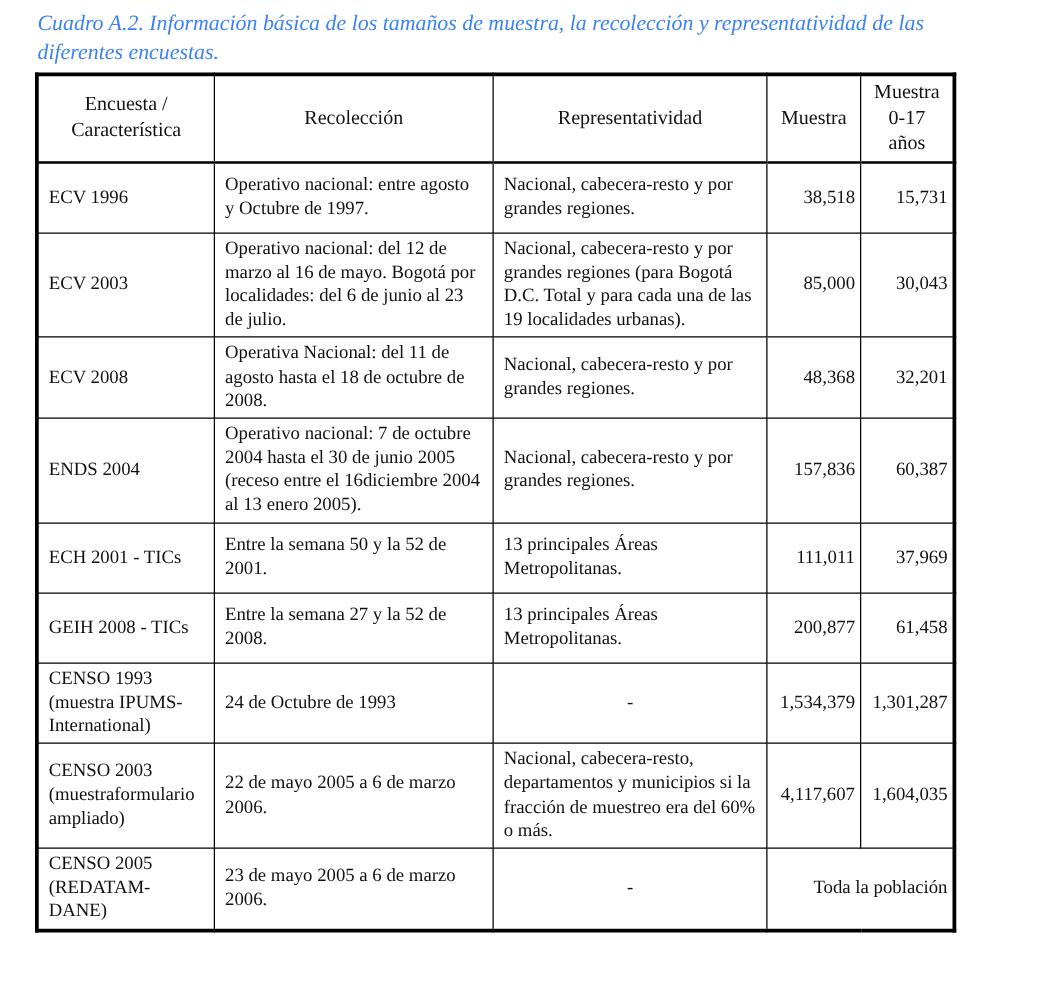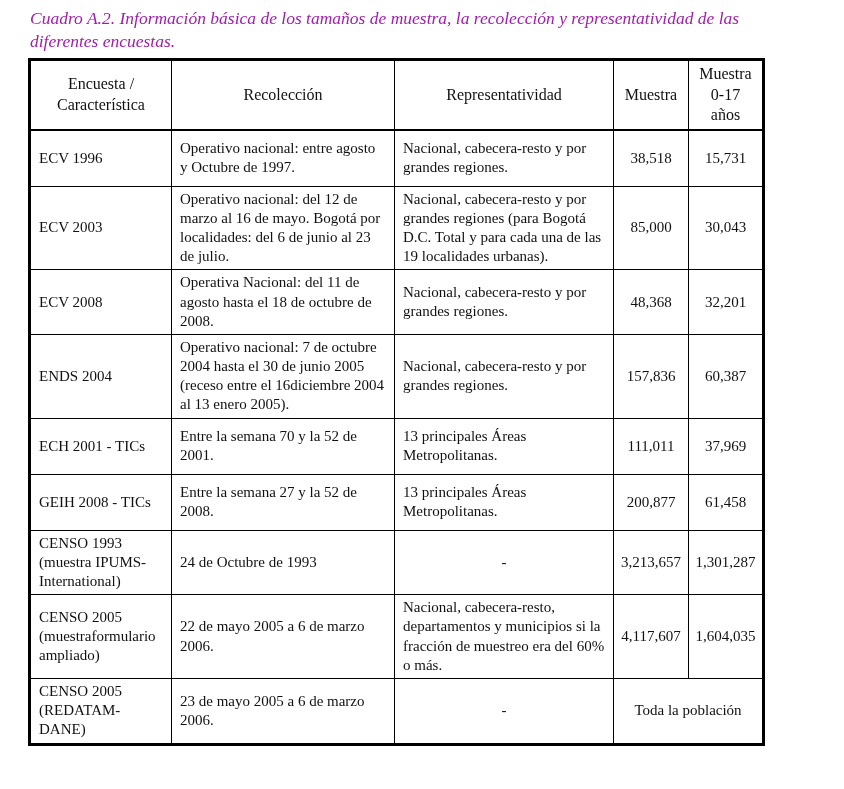--- a/index.html
+++ b/index.html
@@ -16,21 +16,21 @@
   }
   .page {
     padding: 7px 0 0 28px;
   }
   .caption {
     width: 742px;
     font-style: italic;
     font-size: 17.5px;
     line-height: 1.32;
     margin: 0 0 5px 2px;
-    color: #a21caf;
+    color: #3b82f6;
   }
   table.survey-table {
     border-collapse: collapse;
     width: 734px;
     table-layout: fixed;
     border: 3px solid #000;
   }
   .survey-table th,
   .survey-table td {
     border: 1px solid #000;
@@ -42,21 +42,21 @@
     word-wrap: break-word;
   }
   .survey-table thead th {
     text-align: center;
     font-weight: normal;
     font-size: 16px;
     border-bottom: 2px solid #000;
     height: 52px;
   }
   .survey-table .num {
-    text-align: center;
+    text-align: right;
     padding: 3px 4px;
   }
   .survey-table .center {
     text-align: center;
   }
   
   tr.h55  td { height: 49px; }
   tr.h73  td { height: 67px; }
   tr.h54  td { height: 48px; }
   tr.h50  td { height: 44px; }
@@ -112,41 +112,41 @@
       </tr>
       <tr class="h73">
         <td>ENDS 2004</td>
         <td>Operativo nacional: 7 de octubre 2004 hasta el 30 de junio 2005 (receso entre el 16diciembre 2004 al 13 enero 2005).</td>
         <td>Nacional, cabecera-resto y por grandes regiones.</td>
         <td class="num">157,836</td>
         <td class="num">60,387</td>
       </tr>
       <tr class="h55">
         <td>ECH 2001 - TICs</td>
-        <td>Entre la semana 70 y la 52 de 2001.</td>
+        <td>Entre la semana 50 y la 52 de 2001.</td>
         <td>13 principales Áreas Metropolitanas.</td>
         <td class="num">111,011</td>
         <td class="num">37,969</td>
       </tr>
       <tr class="h55">
         <td>GEIH 2008 - TICs</td>
         <td>Entre la semana 27 y la 52 de 2008.</td>
         <td>13 principales Áreas Metropolitanas.</td>
         <td class="num">200,877</td>
         <td class="num">61,458</td>
       </tr>
       <tr class="h50">
         <td>CENSO 1993 (muestra IPUMS-International)</td>
         <td>24 de Octubre de 1993</td>
         <td class="center">-</td>
-        <td class="num">3,213,657</td>
+        <td class="num">1,534,379</td>
         <td class="num">1,301,287</td>
       </tr>
       <tr class="h68">
-        <td>CENSO 2005 (muestraformulario ampliado)</td>
+        <td>CENSO 2003 (muestraformulario ampliado)</td>
         <td>22 de mayo 2005 a 6 de marzo 2006.</td>
         <td>Nacional, cabecera-resto, departamentos y municipios si la fracción de muestreo era del 60% o más.</td>
         <td class="num">4,117,607</td>
         <td class="num">1,604,035</td>
       </tr>
       <tr class="h57">
         <td>CENSO 2005 (REDATAM-DANE)</td>
         <td>23 de mayo 2005 a 6 de marzo 2006.</td>
         <td class="center">-</td>
         <td class="num" colspan="2">Toda la población</td>

